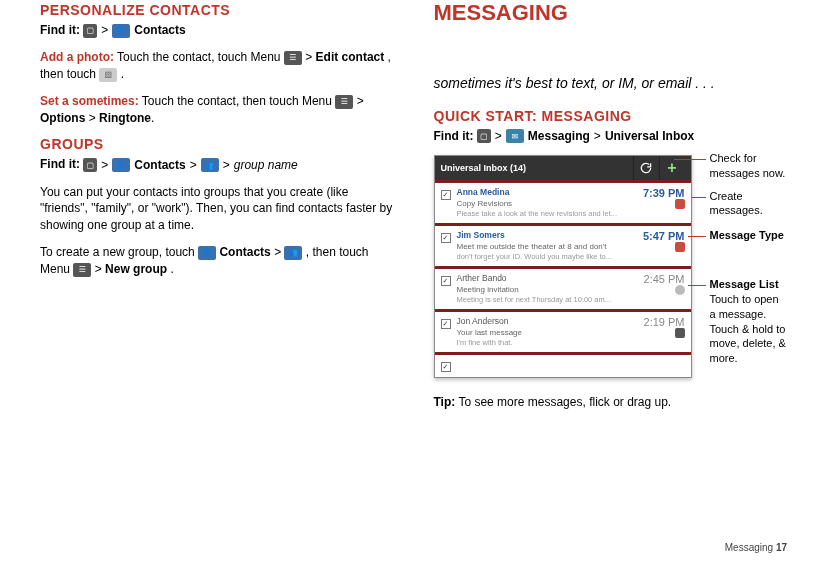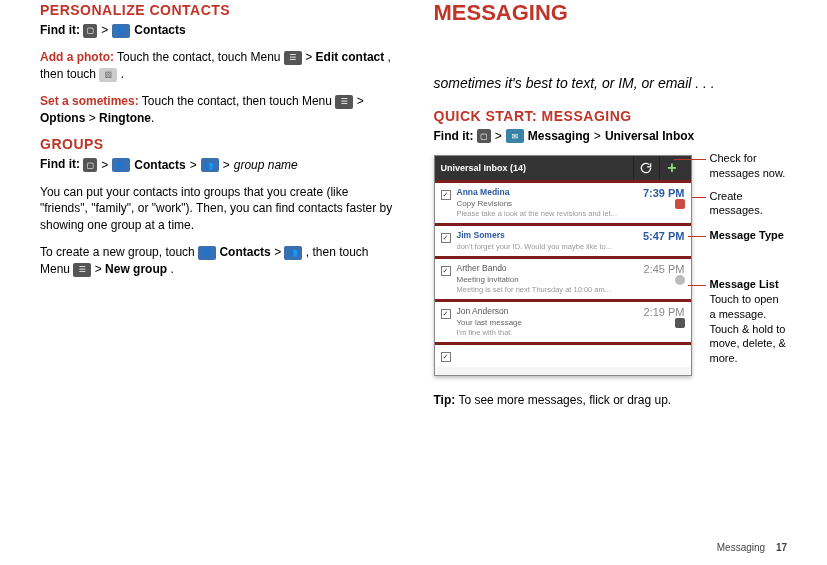--- a/index.html
+++ b/index.html
@@ -128,21 +128,21 @@
     border-top: 1px solid #c03528;
     height: 0;
   }
   .footer {
     position: absolute;
     bottom: 12px;
     right: 40px;
     font-size: 10px;
     color: #444;
   }
-  .footer .pagenum { font-weight: bold; margin-left: 8px; }
+  .footer .pagenum { font-weight: bold; margin-left: 0; }
   svg.refresh { width: 14px; height: 14px; }
 </style>
 </head>
 <body>
 
 <div class="cols">
   <div class="col">
     <h1 class="red">Personalize contacts</h1>
 
     <p>
@@ -251,20 +251,24 @@
                 <div class="msg-preview">Please take a look at the new revisions and let...</div>
               </div>
             </div>
             <div class="msg-row unread">
               <div class="msg-ck">✓</div>
               <div class="msg-body">
                 <div class="msg-line1">
                   <span class="msg-name">Jim Somers</span>
                   <span class="msg-time">5:47 PM</span>
                 </div>
+                <div class="msg-subject">
+                  <span>Meet me outside the theater at 8 and don't</span>
+                  <span class="type-ico gmail"></span>
+                </div>
                 <div class="msg-preview">don't forget your ID. Would you maybe like to...</div>
               </div>
             </div>
             <div class="msg-row">
               <div class="msg-ck">✓</div>
               <div class="msg-body">
                 <div class="msg-line1">
                   <span class="msg-name">Arther Bando</span>
                   <span class="msg-time">2:45 PM</span>
                 </div>

